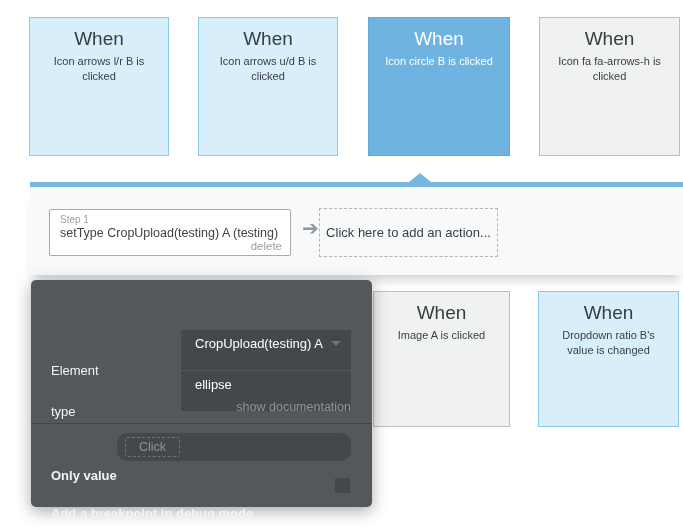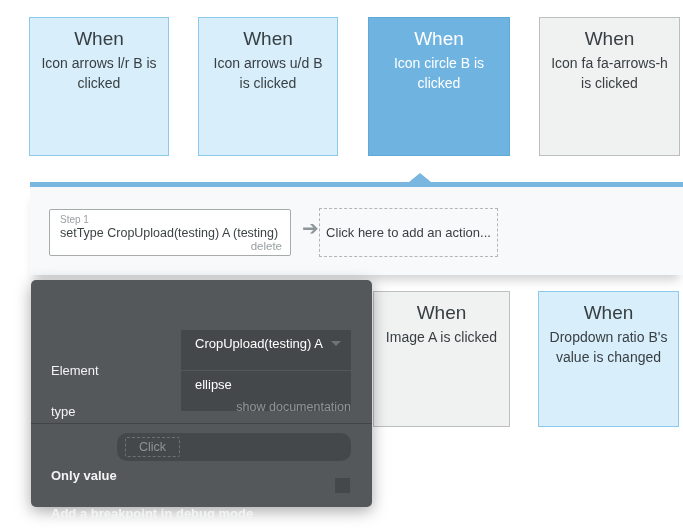--- a/index.html
+++ b/index.html
@@ -5,21 +5,21 @@
   html,body{margin:0;padding:0;background:#fff;}
   .screen{position:relative;width:683px;height:528px;overflow:hidden;background:#ffffff;
           font-family:"Liberation Sans","DejaVu Sans",sans-serif;color:#383f42;}
 
   
   .event-card{position:absolute;text-align:center;box-sizing:border-box;cursor:pointer;}
   .event-card.light{background:#d8eefb;border:1px solid #8ccaec;}
   .event-card.selected{background:#6fb4e1;border:1px solid #5fa9d7;color:#ffffff;}
   .event-card.gray{background:#f0f1f1;border:1px solid #bcbebf;}
   .ec-title{font-size:19px;margin-top:10px;font-weight:400;}
-  .ec-sub{font-size:14px;line-height:1.4;margin-top:4px;padding:0 10px;}
+  .ec-sub{font-size:11px;line-height:1.4;margin-top:4px;padding:0 10px;}
 
   
   .blue-bar{position:absolute;left:30px;top:182px;width:653px;height:5px;background:#79b7e0;}
   .caret-up{position:absolute;left:409px;top:173px;width:0;height:0;
             border-left:11px solid transparent;border-right:11px solid transparent;
             border-bottom:9px solid #79b7e0;}
   .wf-panel{position:absolute;left:30px;top:187px;width:653px;height:88px;background:#f8f9fa;
             box-shadow:0 9px 10px -4px rgba(0,0,0,0.18);}
   .step-card{position:absolute;left:19px;top:22px;width:242px;height:47px;background:#ffffff;
              border:1px solid #a8abac;border-radius:2px;box-sizing:border-box;

